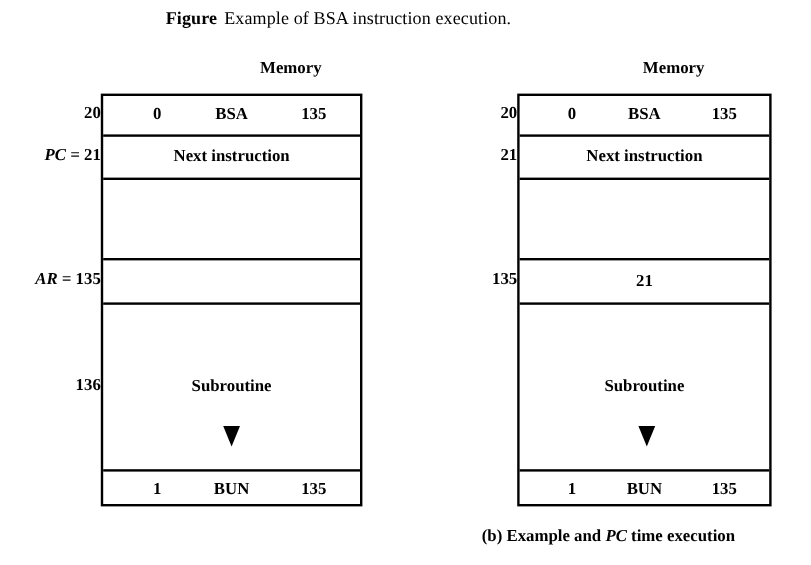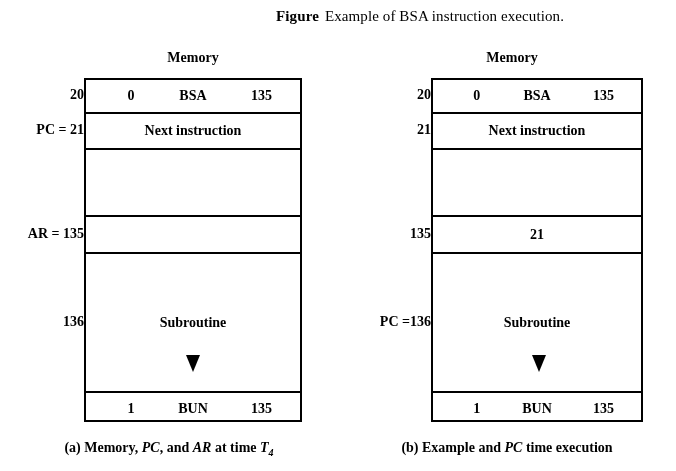--- a/index.html
+++ b/index.html
@@ -15,21 +15,21 @@
     color: #000000;
     overflow: hidden;
   }
 
   
   #figure-title {
     position: absolute;
     left: 0;
     top: 8px;
     width: 564px;
-    text-align: right;
+    text-align: center;
     font-size: 15px;
     letter-spacing: 0.1px;
   }
   #figure-title .fig-word {
     font-weight: bold;
   }
   #figure-title .fig-caption {
     font-weight: normal;
     margin-left: 6px;
   }
@@ -40,21 +40,21 @@
     top: 0;
     height: 471px;
   }
   #panel-a { left: 0px;   width: 338px; }
   #panel-b { left: 338px; width: 338px; }
 
   .memory-heading {
     position: absolute;
     top: 50px;
     width: 150px;
-    text-align: center;
+    text-align: right;
     font-size: 14px;
     font-weight: bold;
   }
   #panel-a .memory-heading { left: 118px; }
   #panel-b .memory-heading { left: 99px; }
 
   
   .mem-table {
     position: absolute;
     border: 2px solid #000;
@@ -115,20 +115,21 @@
     position: absolute;
     text-align: right;
     font-size: 14px;
     font-weight: bold;
     white-space: nowrap;
     line-height: 1;
   }
   #panel-a .addr-label { right: 254px; width: 120px; }
   #panel-b .addr-label { right: 245px; width: 120px; }
   .addr-label .reg {
+    font-style: italic;
   }
 
   
   .arrow {
     position: absolute;
     width: 14px;
   }
   .arrow .shaft {
     position: absolute;
     left: 6px;
@@ -189,23 +190,20 @@
       <div class="mem-row no-rule" style="top: 313px; height: 31px;">
         <div class="cell-op-left">1</div>
         <div class="cell-op-mid">BUN</div>
         <div class="cell-op-right">135</div>
       </div>
     </div>
   <div class="arrow">
     <div class="shaft"></div>
     <div class="head"></div>
   </div>
-  <div class="sub-caption">
-    <span>(a) Memory, </span><span class="reg">PC</span><span>, and </span><span class="reg">AR</span><span> at time </span><span class="reg">T</span><span class="sub reg">4</span>
-  </div>
 <div class="addr-label" style="top: 88px;"><span>20</span></div>
     <div class="addr-label" style="top: 123px;"><span class="reg">PC = </span><span>21</span></div>
     <div class="addr-label" style="top: 226.5px;"><span class="reg">AR = </span><span>135</span></div>
     <div class="addr-label" style="top: 314.5px;"><span>136</span></div>
   </div>
 
 <div class="panel" id="panel-b">
   <div class="memory-heading">Memory</div>
   <div class="mem-table" id="mem-table-b">
       <div class="mem-row" style="top: 0px; height: 34px;">
@@ -232,14 +230,13 @@
   <div class="arrow">
     <div class="shaft"></div>
     <div class="head"></div>
   </div>
   <div class="sub-caption">
     <span>(b) Example and </span><span class="reg">PC</span><span> time execution</span>
   </div>
 <div class="addr-label" style="top: 88px;"><span>20</span></div>
     <div class="addr-label" style="top: 123px;"><span>21</span></div>
     <div class="addr-label" style="top: 226.5px;"><span>135</span></div>
-    <div class="addr-label" style="top: 314.5px;"><span class="reg">PC =</span><span>136</span></div>
   </div>
 
 </body></html>

